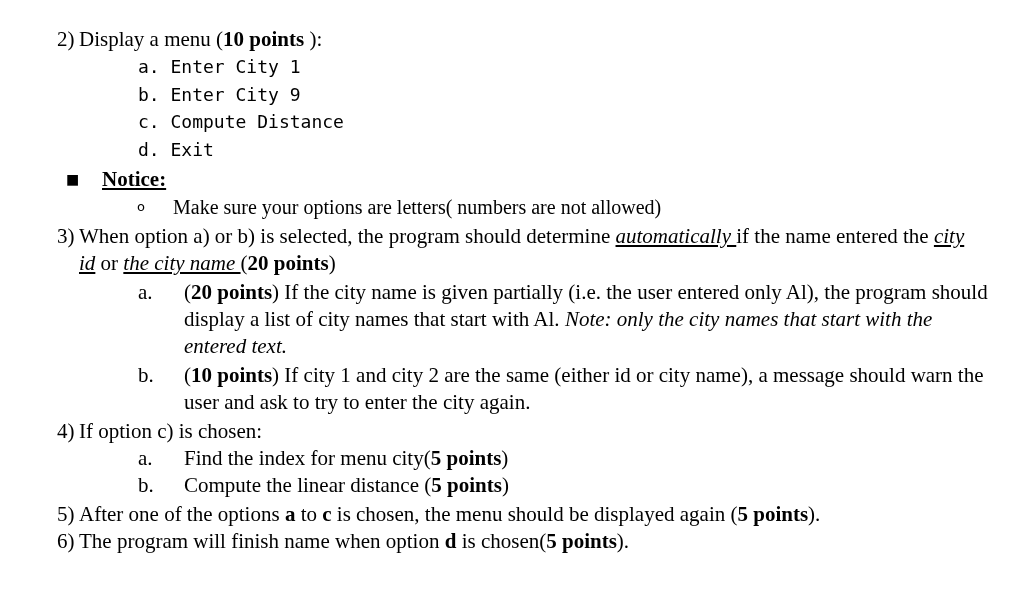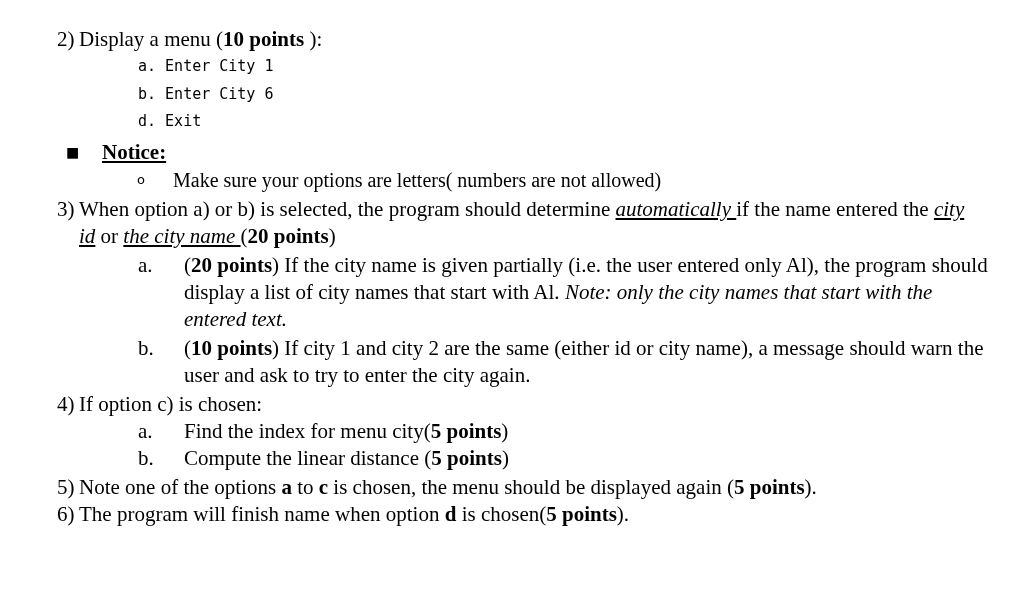--- a/index.html
+++ b/index.html
@@ -48,21 +48,21 @@
     width: 22px;
   }
   .lvl1 > .body {
     max-width: 895px;
   }
 
   
   .mono-item {
     margin-left: 138px;
     font-family: "DejaVu Sans Mono", monospace;
-    font-size: 15px;
+    font-size: 18px;
     line-height: 27.5px;
     letter-spacing: 0px;
     white-space: pre;
   }
 
   
   .notice-row {
     margin-left: 66px;
     font-size: 21px;
     line-height: 28px;
@@ -125,21 +125,22 @@
 <body>
 
 <div class="page">
 
   <div class="row lvl1">
     <span class="marker">2)</span>
     <span class="body"><span>Display a menu (</span><b>10 points</b><span> ):</span></span>
   </div>
 
   <div class="mono-item">a. Enter City 1</div>
-  <div class="mono-item">b. Enter City 6</div>
+  <div class="mono-item">b. Enter City 9</div>
+  <div class="mono-item">c. Compute Distance</div>
   <div class="mono-item">d. Exit</div>
 
   <div class="notice-row sp-2">
     <span class="sq-bullet">■</span>
     <span class="notice-label">Notice:</span>
   </div>
 
   <div class="o-row">
     <span class="o-bullet">o</span>
     <span>Make sure your options are letters( numbers are not allowed)</span>
@@ -170,21 +171,21 @@
     <span class="body"><span>Find the index for menu city(</span><b>5 points</b><span>)</span></span>
   </div>
 
   <div class="row lvl2 tight">
     <span class="marker">b.</span>
     <span class="body"><span>Compute the linear distance (</span><b>5 points</b><span>)</span></span>
   </div>
 
   <div class="row lvl1 sp-2">
     <span class="marker">5)</span>
-    <span class="body"><span>Note one of the options </span><b>a</b><span> to </span><b>c</b><span> is chosen, the menu should be displayed again (</span><b>5 points</b><span>).</span></span>
+    <span class="body"><span>After one of the options </span><b>a</b><span> to </span><b>c</b><span> is chosen, the menu should be displayed again (</span><b>5 points</b><span>).</span></span>
   </div>
 
   <div class="row lvl1">
     <span class="marker">6)</span>
     <span class="body"><span>The program will finish name when option </span><b>d</b><span> is chosen(</span><b>5 points</b><span>).</span></span>
   </div>
 
 </div>
 
 </body></html>

